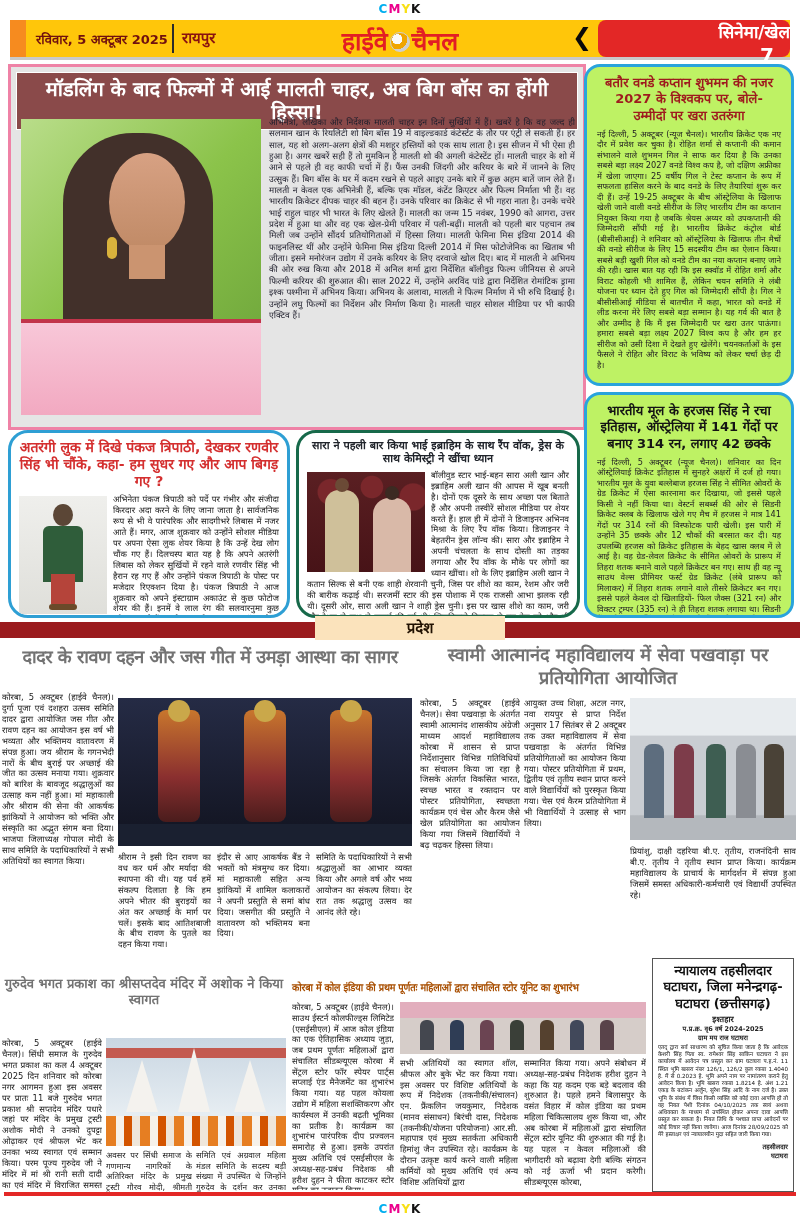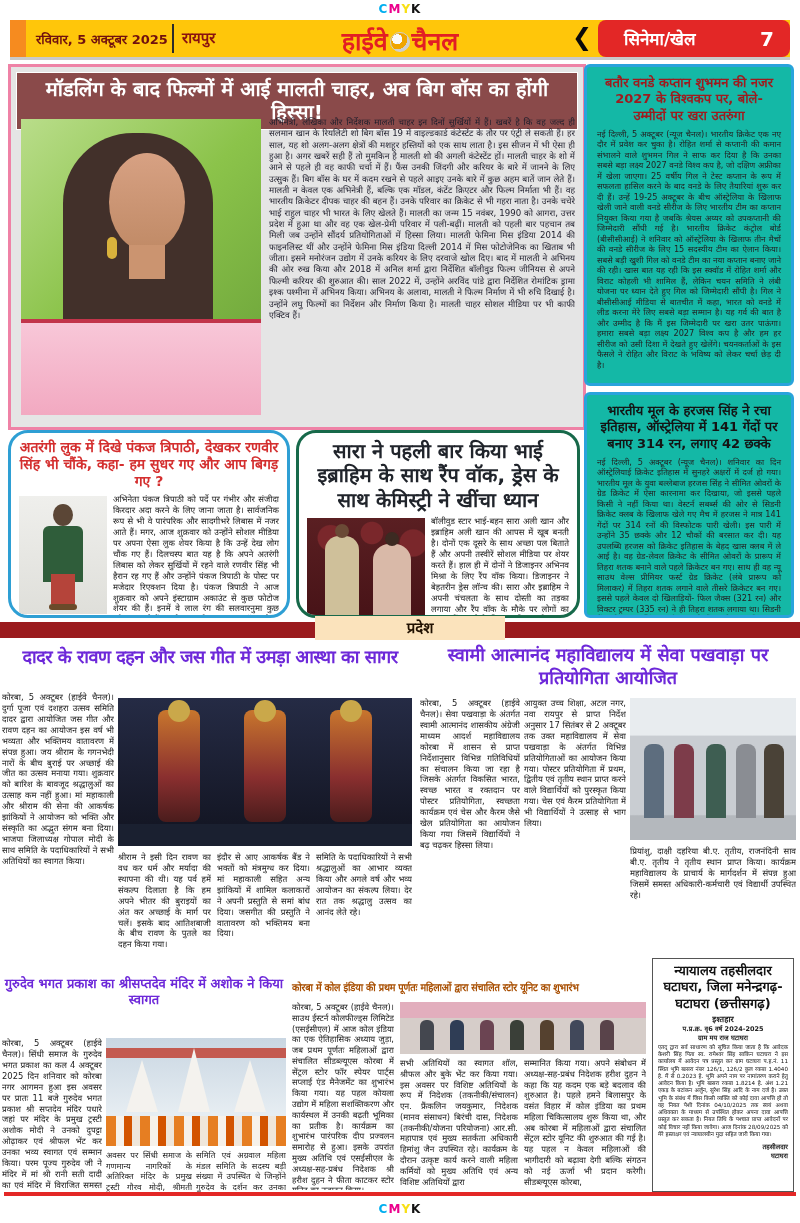--- a/index.html
+++ b/index.html
@@ -18,21 +18,21 @@
   .mh-date{position:absolute;left:26px;top:10px;font-size:13px;font-weight:bold;color:#70100f;}
   .mh-div{position:absolute;left:162px;top:4px;width:2px;height:29px;background:#2b2b2b;}
   .mh-city{position:absolute;left:172px;top:7px;font-size:15px;font-weight:bold;color:#8a1210;}
   .mh-logo{position:absolute;left:250px;width:280px;top:3px;text-align:center;font-size:25px;
            font-weight:bold;color:#E31E24;white-space:nowrap;}
   .globe{display:inline-block;width:18px;height:18px;border-radius:50%;margin:0 2px;vertical-align:-2px;
          background:radial-gradient(circle at 35% 35%, #fafafa 0 30%, #f0a500 31% 60%, #cfcfcf 61%);
          border:1px solid #d0d0d0;}
   .mh-chev{position:absolute;right:198px;top:3px;font-size:24px;font-weight:bold;color:#0a0a0a;}
   .mh-banner{position:absolute;right:0;top:0;width:192px;height:37px;background:#E32726;
-             border-radius:8px;display:flex;align-items:center;}
+             border-radius:8px;display:flex;align-items:flex-end;flex-direction:column;}
   .mh-section{font-size:17px;font-weight:bold;color:#fff;margin-left:26px;}
   .mh-page{font-size:20px;font-weight:bold;color:#fff;margin-left:auto;margin-right:16px;}
 
   
   .lead-box{position:absolute;left:8px;top:64px;width:572px;height:360px;background:#e5e5e5;
             border:3px solid #EF82A6;}
   .lead-headline{margin:5px;background:#8A4A4A;color:#fff;font-size:20px;font-weight:bold;
                  text-align:center;padding:6px 4px;line-height:1.15;box-shadow:inset 0 0 0 1px #fff;}
   .lead-photo{position:absolute;left:10px;top:52px;width:240px;height:296px;overflow:hidden;
               background:linear-gradient(135deg,#b9dd8a 0%,#8bc34a 45%,#689f38 100%);}
@@ -43,37 +43,37 @@
   .lp-ear{position:absolute;left:86px;top:118px;width:10px;height:22px;border-radius:5px;background:#d9b23c;}
   .lp-neck{position:absolute;left:108px;top:126px;width:36px;height:34px;background:#cb9470;}
   .lp-sari{position:absolute;left:0;bottom:0;width:100%;height:92px;
            background:linear-gradient(#f8c7d8,#f2a9c1);border-top:4px solid #c2344a;}
   .lp-arm{position:absolute;left:10px;bottom:60px;width:70px;height:20px;background:#cb9470;
           border-radius:10px;transform:rotate(-18deg);}
   .lead-body{position:absolute;left:258px;top:50px;width:306px;height:300px;overflow:hidden;
              font-size:8.6px;line-height:1.32;text-align:justify;color:#1d1d2b;}
 
   
-  .blue-box{position:absolute;background:#14b8a6;border:3px solid #29A3DC;border-radius:6px;
+  .blue-box{position:absolute;background:#bef264;border:3px solid #29A3DC;border-radius:16px;
             padding:8px 10px;box-sizing:border-box;overflow:hidden;}
   .bb1{left:584px;top:64px;width:210px;height:322px;}
   .bb2{left:584px;top:392px;width:210px;height:226px;}
   .bb-headline{font-size:13px;font-weight:bold;text-align:center;line-height:1.25;margin-bottom:5px;}
   .hl-maroon{color:#9E1B1E;}
   .hl-dark{color:#141414;}
   .bb-body{font-size:8.2px;line-height:1.28;text-align:justify;color:#222;}
 
   
   .mid-box{position:absolute;background:#fff;box-sizing:border-box;border-radius:20px;
            padding:6px 8px;overflow:hidden;}
   .pankaj-box{left:8px;top:430px;width:282px;height:188px;border:3px solid #2E9FD4;}
   .sara-box{left:296px;top:430px;width:284px;height:188px;border:3px solid #17694A;}
   .mid-headline{font-weight:bold;text-align:center;line-height:1.22;margin-bottom:4px;}
   .pankaj-hl{font-size:14px;color:#D42F2F;}
-  .sara-hl{font-size:20px;color:#20242b;}
+  .sara-hl{font-size:11px;color:#20242b;}
   .mid-body{font-size:8.4px;line-height:1.3;text-align:justify;color:#222;}
   .mid-photo{float:left;margin:2px 6px 2px 0;position:relative;overflow:hidden;}
   .pankaj-photo{width:88px;height:118px;background:linear-gradient(#efefec,#dfdfda);}
   .pp-head{position:absolute;left:34px;top:8px;width:20px;height:22px;border-radius:50%;background:#5b4636;}
   .pp-coat{position:absolute;left:24px;top:30px;width:40px;height:56px;background:#2f5d3a;border-radius:6px 6px 0 0;}
   .pp-pants{position:absolute;left:32px;top:78px;width:24px;height:30px;background:#b5443a;}
   .pp-shoes{position:absolute;left:30px;top:108px;width:28px;height:6px;background:#6b4a2a;border-radius:3px;}
   .sara-photo{width:118px;height:100px;background:radial-gradient(circle at 20% 20%,#7a272b 0 10%,transparent 11%),
               radial-gradient(circle at 55% 15%,#7a272b 0 10%,transparent 11%),
               radial-gradient(circle at 90% 25%,#7a272b 0 10%,transparent 11%),
@@ -82,21 +82,21 @@
   .sp-man::before{content:"";position:absolute;left:10px;top:-12px;width:14px;height:14px;border-radius:50%;background:#6b4a36;}
   .sp-woman{position:absolute;left:66px;top:26px;width:38px;height:74px;background:#d9b9a8;border-radius:16px 16px 0 0;}
   .sp-woman::before{content:"";position:absolute;left:12px;top:-12px;width:14px;height:14px;border-radius:50%;background:#3c2a22;}
 
   
   .pradesh-bar{position:absolute;left:0;top:622px;width:800px;height:16px;background:#9A1B1E;}
   .pradesh-label{position:absolute;left:315px;top:616px;width:170px;height:24px;background:#FBE3BC;
                  text-align:center;font-size:15px;font-weight:bold;color:#201000;line-height:24px;padding-left:20px;}
 
   
-  .news-headline{position:absolute;font-weight:bold;color:#6d28d9;text-align:center;line-height:1.25;}
+  .news-headline{position:absolute;font-weight:bold;color:#737373;text-align:center;line-height:1.25;}
   .col{position:absolute;font-size:8.4px;line-height:1.3;text-align:justify;color:#222;overflow:hidden;}
 
   .ravan-photo{position:absolute;left:118px;top:698px;width:294px;height:148px;overflow:hidden;
                background:linear-gradient(#252b45,#11131f);}
   .rv-fig{position:absolute;top:12px;width:42px;height:112px;border-radius:8px;
           background:linear-gradient(#c8762d,#8a2f2f 60%,#4a1c1c);}
   .rv-fig::before{content:"";position:absolute;left:10px;top:-10px;width:22px;height:22px;border-radius:50%;background:#caa84a;}
   .rv-crowd{position:absolute;left:0;bottom:0;width:100%;height:22px;background:#1a2030;}
 
   .college-photo{position:absolute;left:630px;top:698px;width:166px;height:142px;overflow:hidden;

